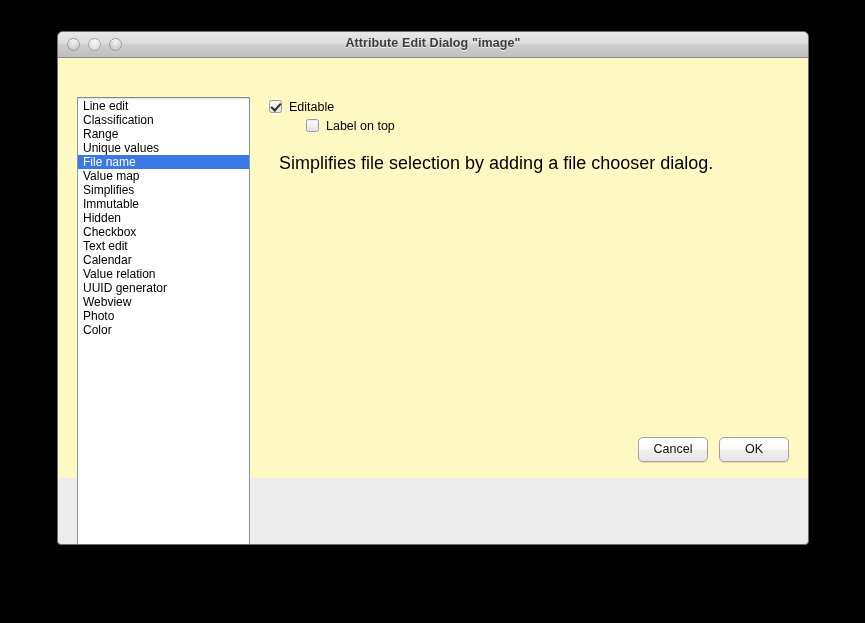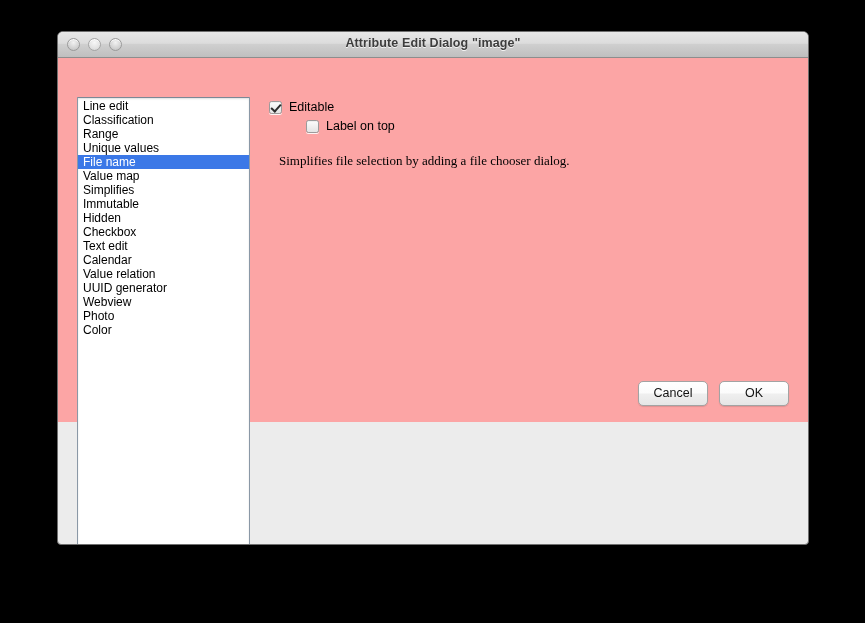--- a/index.html
+++ b/index.html
@@ -80,22 +80,22 @@
     box-shadow: inset 0 1px 0 rgba(255,255,255,0.85);
   }
   .light.mid {
     background: radial-gradient(circle at 50% 32%, #f7f7f7 0%, #e3e3e3 58%, #cfcfcf 100%);
     border-color: #a5a5a5;
   }
 
   
   #content {
     position: relative;
-    height: 364px;
-    background: #fca5a5;
+    height: 420px;
+    background: #fef9c3;
     padding-left: 12px;
   }
 
   
   #type-list {
     position: absolute;
     left: 19px;
     top: 39px;
     width: 173px;
     height: 453px;
@@ -121,21 +121,21 @@
   }
   .list-item.selected {
     background: #3b78e7;
     color: #ffffff;
   }
 
   
   .check-row {
     position: absolute;
     display: flex;
-    align-items: flex-end;
+    align-items: flex-start;
     left: 211px;
   }
   #row-editable { top: 42px; }
   #row-label-top { top: 61px; margin-left: 37px; }
 
   .checkbox {
     width: 13px;
     height: 13px;
     border: 1px solid #9b9b9b;
     border-radius: 2.5px;
@@ -160,24 +160,23 @@
     margin-left: 7px;
     font-size: 12.5px;
     color: #000000;
     white-space: nowrap;
   }
 
   #description {
     position: absolute;
     left: 221px;
     top: 95px;
-    font-size: 13px;
+    font-size: 18px;
     color: #000000;
     white-space: nowrap;
-    font-family: Liberation Serif, serif;
   }
 
   
   #button-bar {
     position: absolute;
     right: 19px;
     bottom: 16px;
     display: flex;
     gap: 11px;
   }

